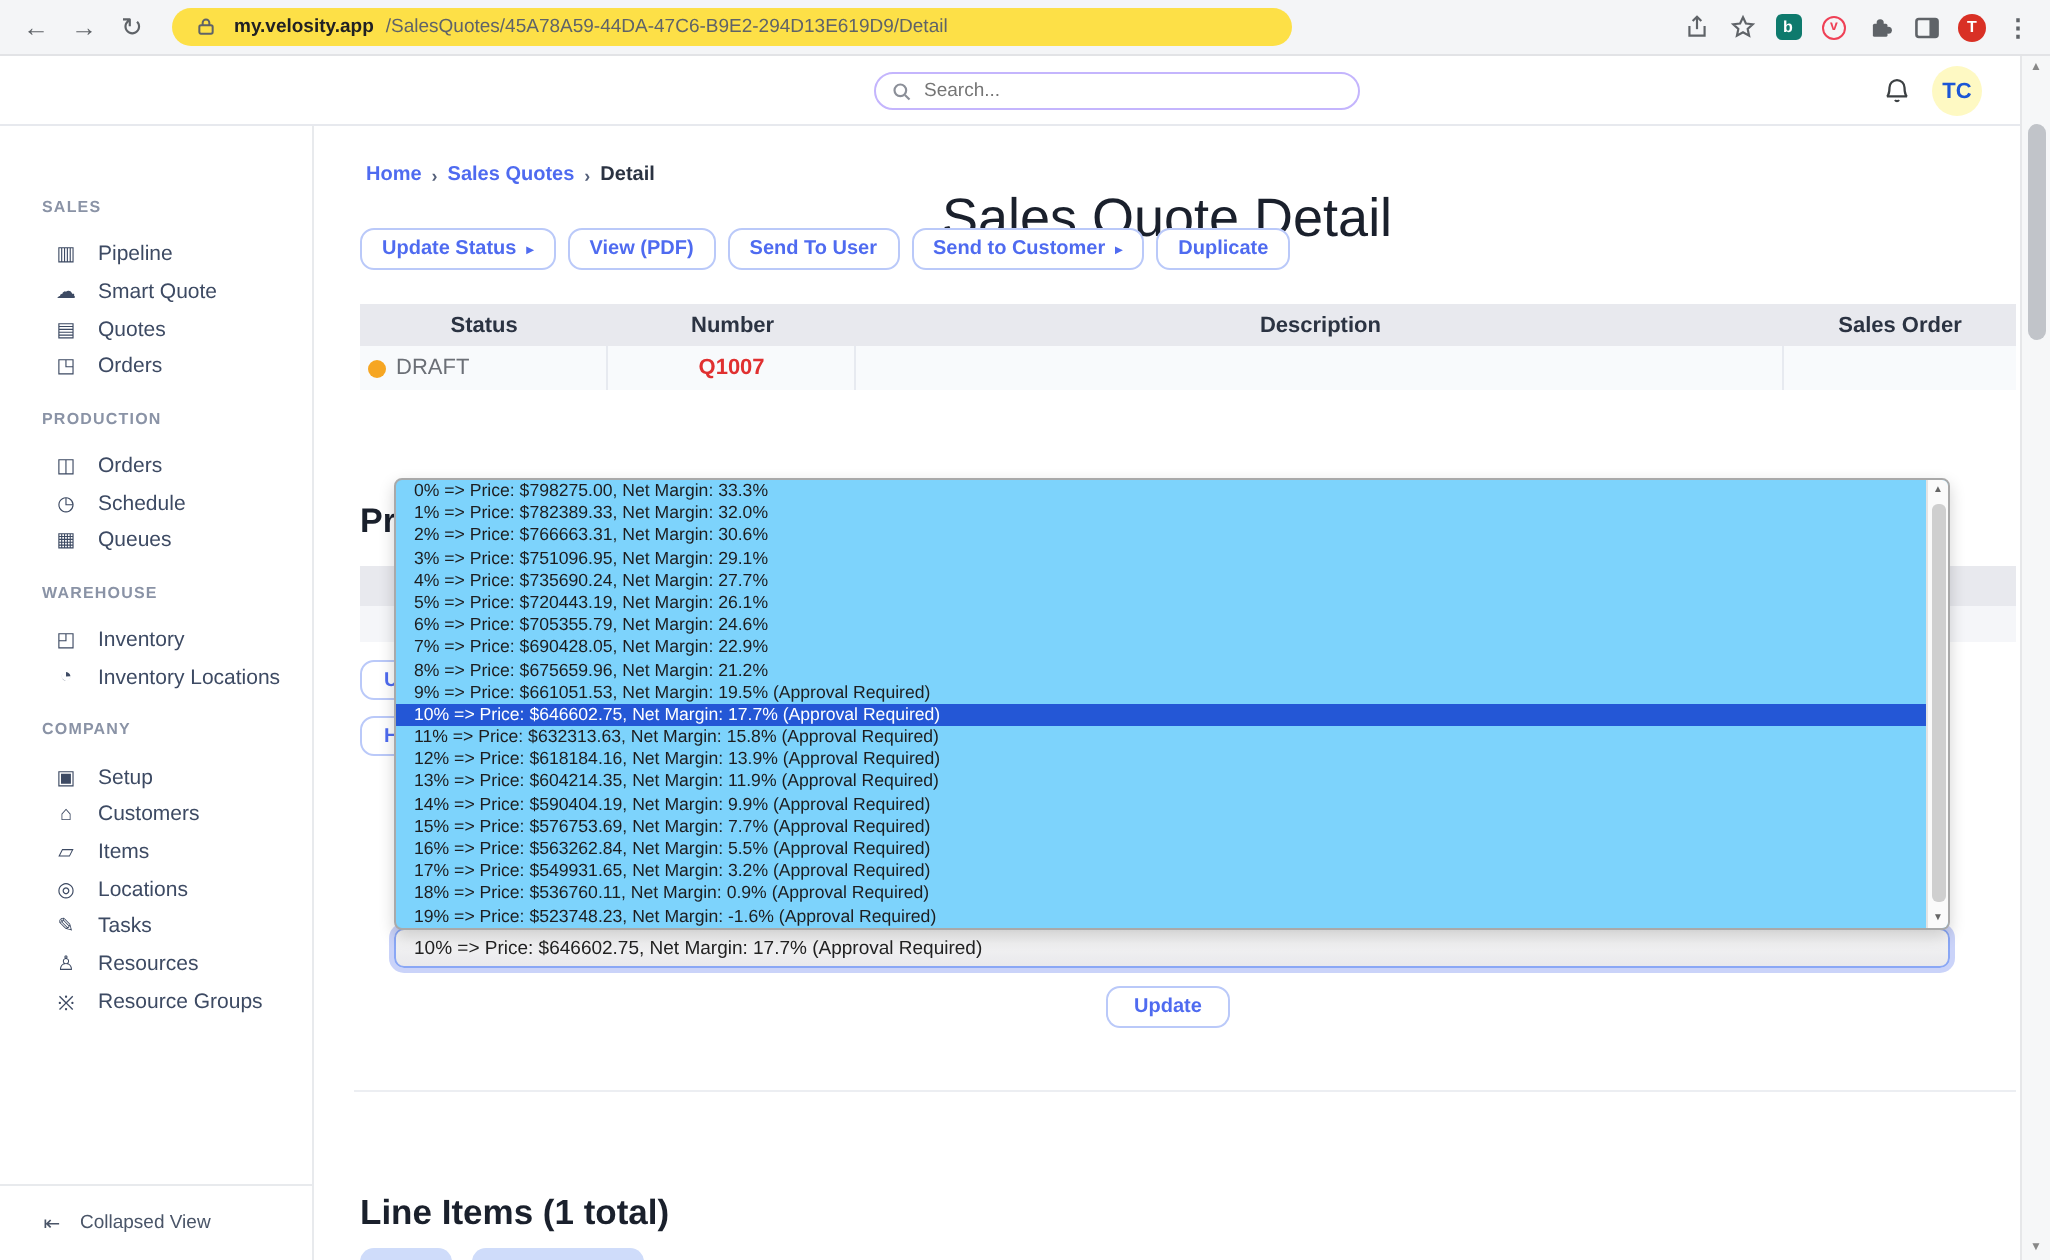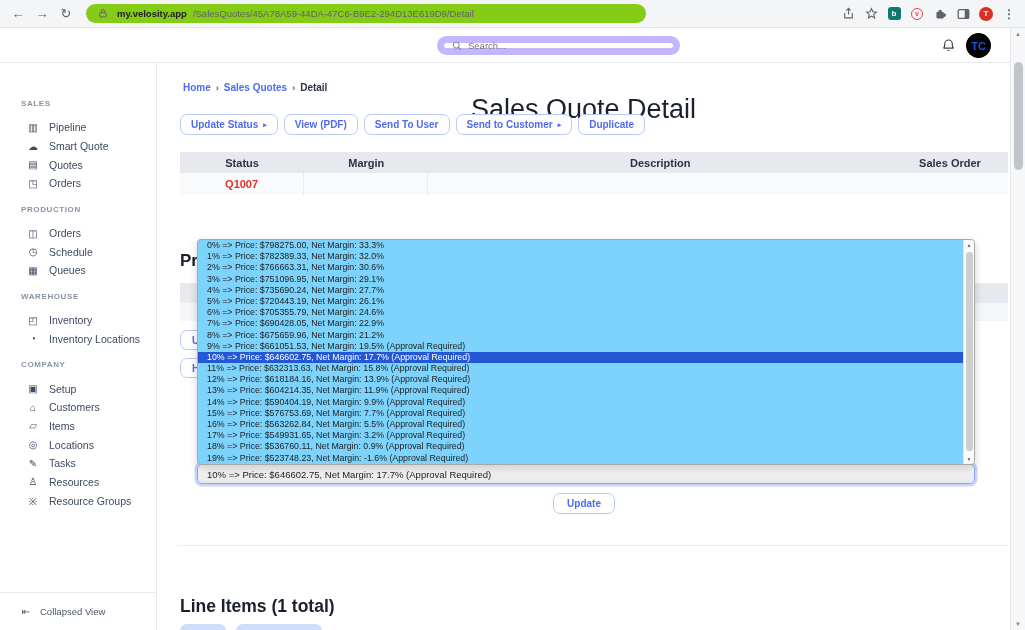--- a/index.html
+++ b/index.html
@@ -2,37 +2,37 @@
 <html><head>
 <meta charset="utf-8">
 <style>
   * { margin:0; padding:0; box-sizing:border-box; }
   html,body { width:1025px; height:630px; overflow:hidden; font-family:"Liberation Sans", sans-serif; background:#fff; }
   .page { position:relative; width:1025px; height:630px; overflow:hidden; background:#fff; }
 
   
   .browser-bar { position:absolute; left:0; top:0; width:1025px; height:28px; background:#f4f5f7; border-bottom:1px solid #e2e3e6; display:flex; align-items:center; padding:0 8px; gap:4px; }
   .nav-ic { color:#5f6368; font-size:13px; width:20px; text-align:center; cursor:pointer; line-height:28px; }
-  .omnibox { flex:0 0 auto; width:560px; height:19px; background:#84cc16; border-radius:10px; display:flex; align-items:center; padding:0 9px; gap:6px; margin-left:6px; }
+  .omnibox { flex:0 0 auto; width:560px; height:19px; background:#fde047; border-radius:10px; display:flex; align-items:center; padding:0 9px; gap:6px; margin-left:6px; }
   .url-domain { font-size:9.5px; color:#202124; font-weight:700; white-space:nowrap; }
   .url-path { font-size:9.5px; color:#5f6368; white-space:nowrap; }
   .browser-actions { margin-left:auto; display:flex; align-items:center; gap:7px; }
   .bx { width:16px; height:16px; display:flex; align-items:center; justify-content:center; cursor:pointer; }
   .ext-badge { width:13px; height:13px; border-radius:3px; background:#0e7a6d; color:#fff; font-size:8px; font-weight:700; display:flex; align-items:center; justify-content:center; }
   .pocket-badge { width:12px; height:12px; border-radius:50%; border:1.5px solid #ef4056; color:#ef4056; font-size:7px; font-weight:700; display:flex; align-items:center; justify-content:center; }
   .br-avatar { width:14px; height:14px; border-radius:50%; background:#d93025; color:#fff; font-size:8px; font-weight:700; display:flex; align-items:center; justify-content:center; }
   .dots { color:#5f6368; font-size:12px; font-weight:700; }
 
   
   .app-header { position:absolute; left:0; top:28px; width:1010px; height:35px; background:#fff; border-bottom:1px solid #e7e9ee; }
   .logo { position:absolute; left:18px; top:9px; display:flex; align-items:flex-start; color:#2a3990; font-size:15px; font-weight:800; letter-spacing:.6px;margin-top:35px; }
-  .search-box { position:absolute; left:437px; top:8px; width:243px; height:19px; border:7px solid #c4b5fd; border-radius:10px; display:flex; align-items:center; padding:0 8px; gap:6px; background:#fff; }
+  .search-box { position:absolute; left:437px; top:8px; width:243px; height:19px; border:1px solid #c4b5fd; border-radius:10px; display:flex; align-items:center; padding:0 8px; gap:6px; background:#fff; }
   .search-box input { border:none; outline:none; font-size:9.5px; color:#777; width:100%; font-family:"Liberation Sans", sans-serif; background:transparent; }
   .bell { position:absolute; left:941px; top:9px; cursor:pointer; }
-  .hdr-avatar { position:absolute; left:966px; top:5px; width:25px; height:25px; border-radius:50%; background:#000000; color:#1b56d6; font-weight:800; font-size:11px; display:flex; align-items:center; justify-content:center; cursor:pointer; }
+  .hdr-avatar { position:absolute; left:966px; top:5px; width:25px; height:25px; border-radius:50%; background:#fef9c3; color:#1b56d6; font-weight:800; font-size:11px; display:flex; align-items:center; justify-content:center; cursor:pointer; }
 
   
   .sidebar { position:absolute; left:0; top:63px; width:157px; height:567px; background:#fff; border-right:1px solid #e8eaed; }
   .sb-nav { padding:24px 0 0 21px; }
   .sb-section { margin-bottom:10px; }
   .sb-label { font-size:8px; font-weight:700; color:#8a93a6; letter-spacing:.6px; margin:12px 0 10px; }
   .sb-item { display:flex; align-items:center; gap:10px; height:18.7px; cursor:pointer; padding-left:6px; }
   .sb-ic { width:12px; font-size:10px; color:#3d4a63; text-align:center; }
   .sb-txt { font-size:10.5px; color:#3d4a63; font-weight:500; white-space:nowrap; }
   .sb-footer { position:absolute; left:0; bottom:0; width:100%; height:38px; border-top:1px solid #e8eaed; display:flex; align-items:center; gap:8px; padding-left:20px; cursor:pointer; }
@@ -297,25 +297,29 @@
           <span class="act-caret">▸</span>
         </button>
         <button class="act-btn">
           <span>Duplicate</span>
         </button>
       </div>
 
     <div class="tbl t1" style="top:89px;">
       <div class="thead">
           <div class="th">Status</div>
-          <div class="th">Margin</div>
+          <div class="th">Number</div>
           <div class="th">Description</div>
           <div class="th">Sales Order</div>
         </div>
       <div class="trow">
+        <div class="td status-cell">
+          <span class="status-dot"></span>
+          <span>DRAFT</span>
+        </div>
         <div class="td quote-number">Q1007</div>
         <div class="td"></div>
         <div class="td"></div>
       </div>
     </div>
 
 
     <div class="pricing-heading">Pr</div>
     <div class="bar1"></div>
     <div class="bar2"></div>

